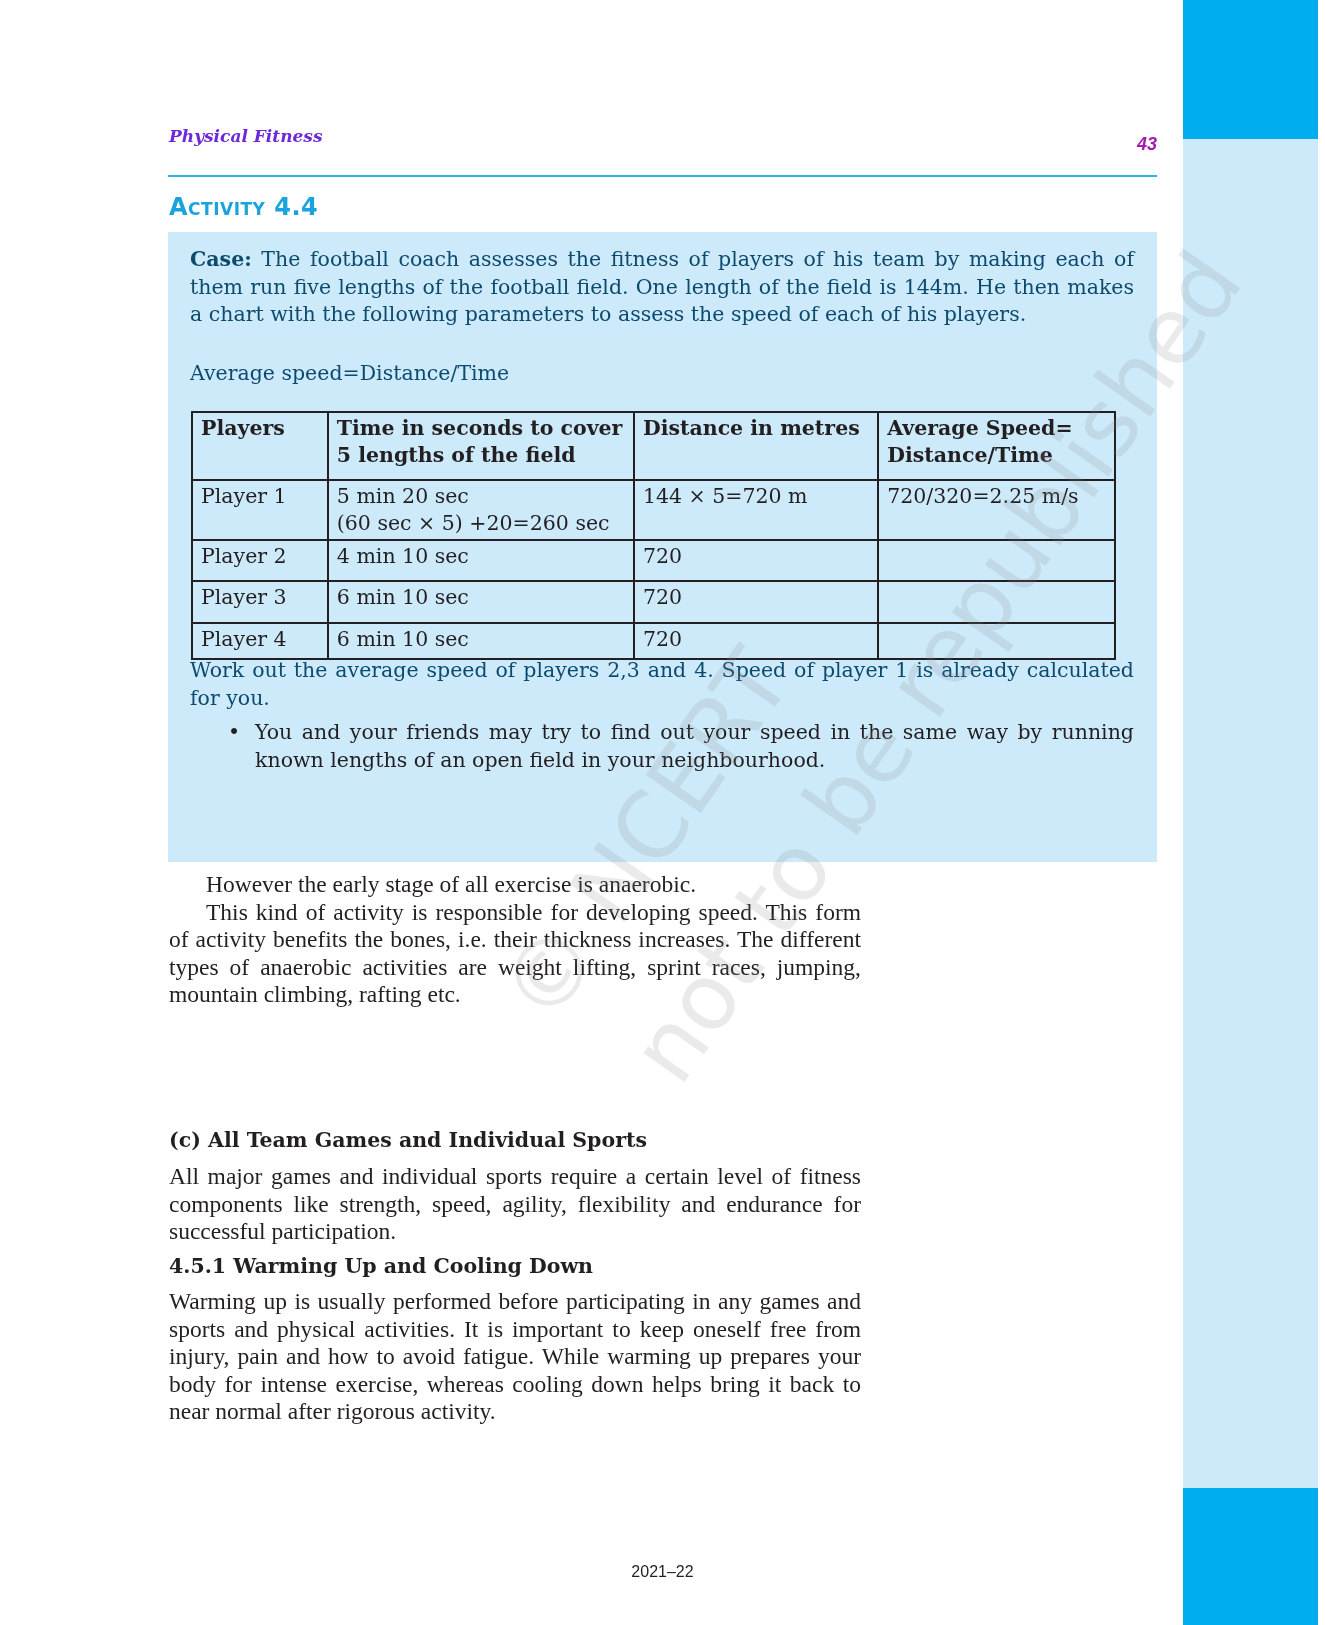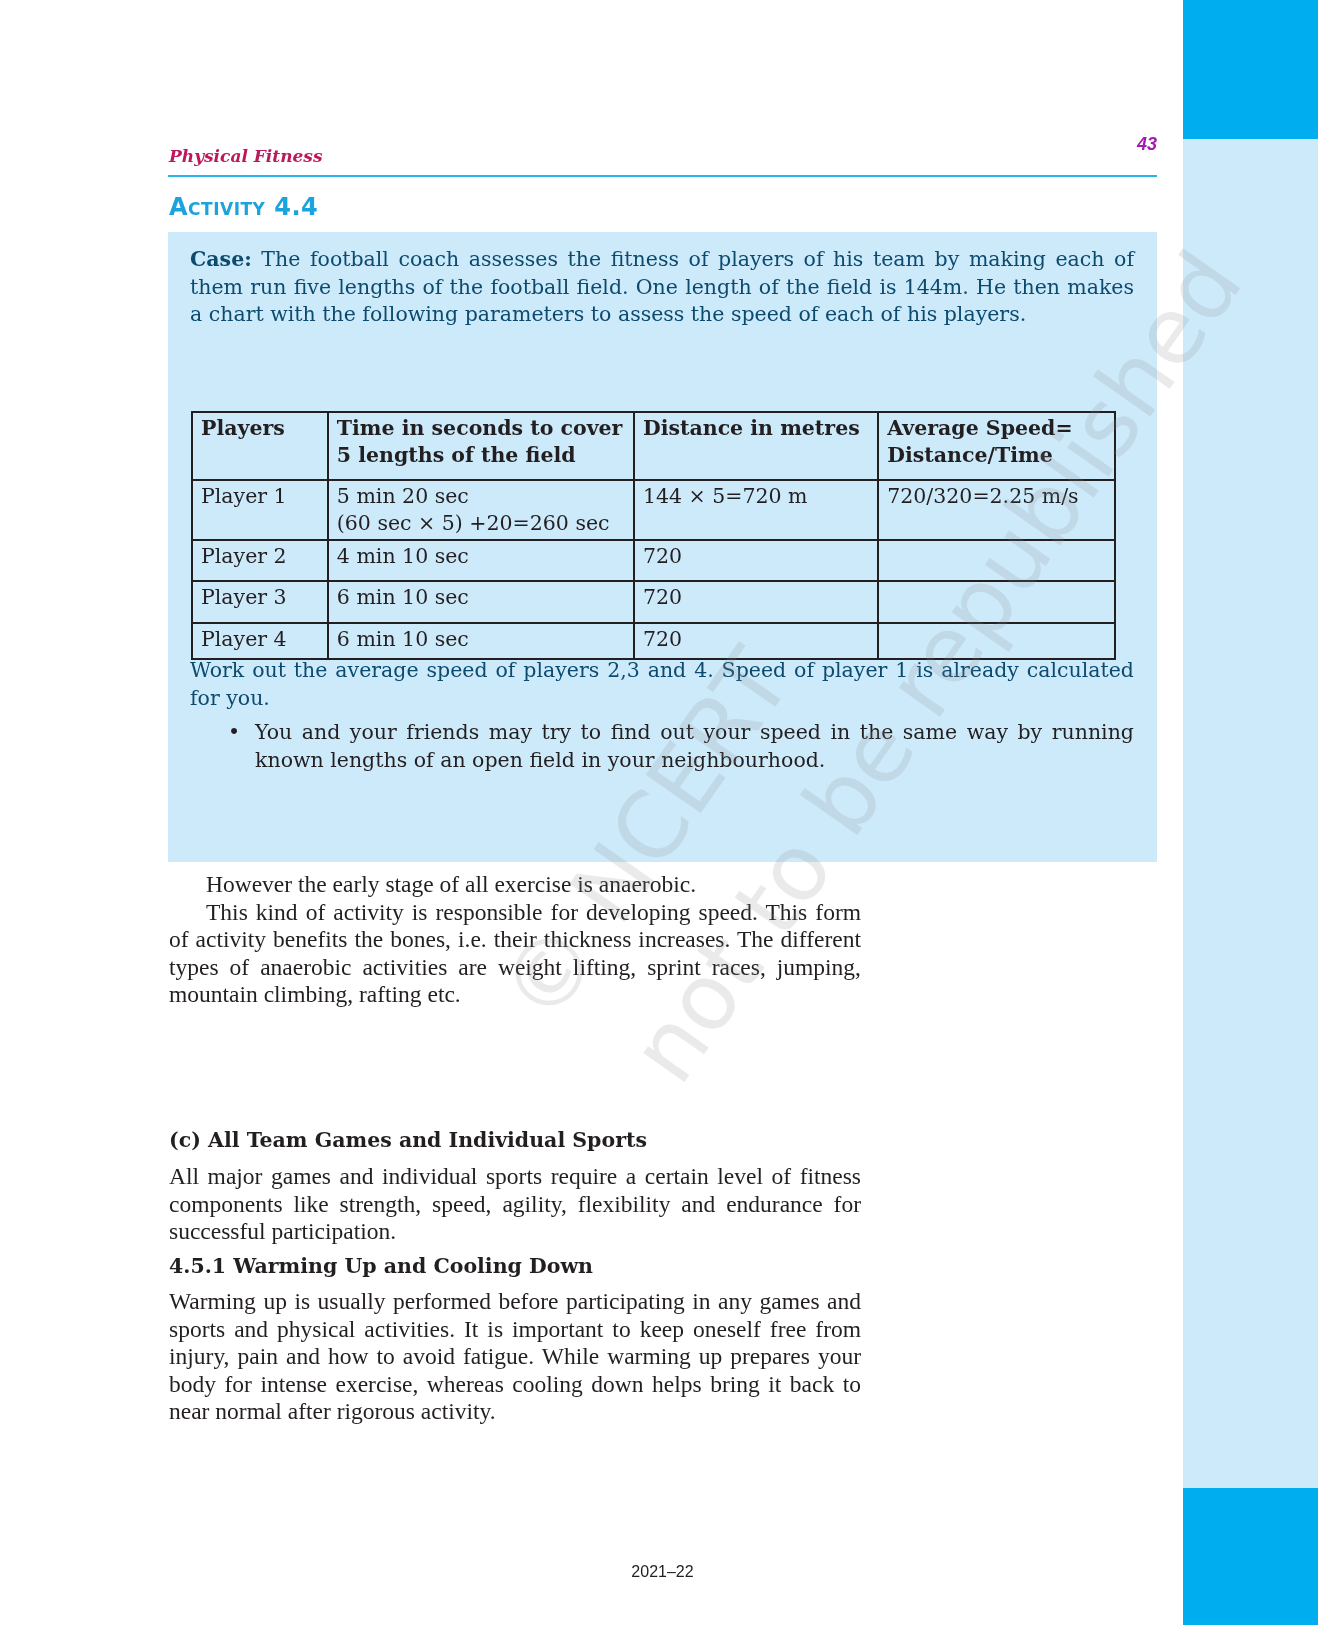--- a/index.html
+++ b/index.html
@@ -6,23 +6,23 @@
   body {
     width: 1325px; height: 1625px; position: relative; overflow: hidden;
     background: #ffffff; color: #231f20;
     font-family: "DejaVu Serif", "Liberation Serif", serif;
   }
   .sidebar { position: absolute; left: 1183px; top: 0; width: 135px; height: 1625px; background: #cdeafb; }
   .sidebar-top { position: absolute; left: 0; top: 0; width: 135px; height: 139px; background: #00aeef; }
   .sidebar-bottom { position: absolute; left: 0; top: 1488px; width: 135px; height: 137px; background: #00aeef; }
 
   .running-head {
-    position: absolute; left: 169px; top: 146px;
+    position: absolute; left: 169px; top: 126px;
     font-family: "DejaVu Serif", serif; font-weight: bold; font-style: italic;
-    font-size: 17px; color: #be185d;
+    font-size: 17px; color: #6d28d9;
   }
   .page-number {
     position: absolute; right: 168px; top: 134px;
     font-family: "Liberation Sans", sans-serif; font-weight: bold; font-style: italic;
     font-size: 18px; color: #a21caf;
   }
   .head-rule { position: absolute; left: 168px; top: 175px; width: 989px; height: 2px; background: #29b6e8; }
 
   .activity-title {
     position: absolute; left: 169px; top: 193px;
@@ -105,20 +105,21 @@
 <div class="page-number">43</div>
 <div class="head-rule"></div>
 
 <div class="activity-title">
   <span class="sc">Activity</span>
   <span>4.4</span>
 </div>
 
 <div class="activity-box">
   <p class="box-text" style="top:14px;"><b>Case:</b><span> The football coach assesses the fitness of players of his team by making each of them run five lengths of the football field. One length of the field is 144m. He then makes a chart with the following parameters to assess the speed of each of his players.</span></p>
+  <p class="box-text" style="top:128px;">Average speed=Distance/Time</p>
 
   <table class="speed-table">
     <colgroup>
       <col style="width:136px">
         <col style="width:307px">
         <col style="width:245px">
         <col style="width:237px">
     </colgroup>
     <thead>
       <tr>

